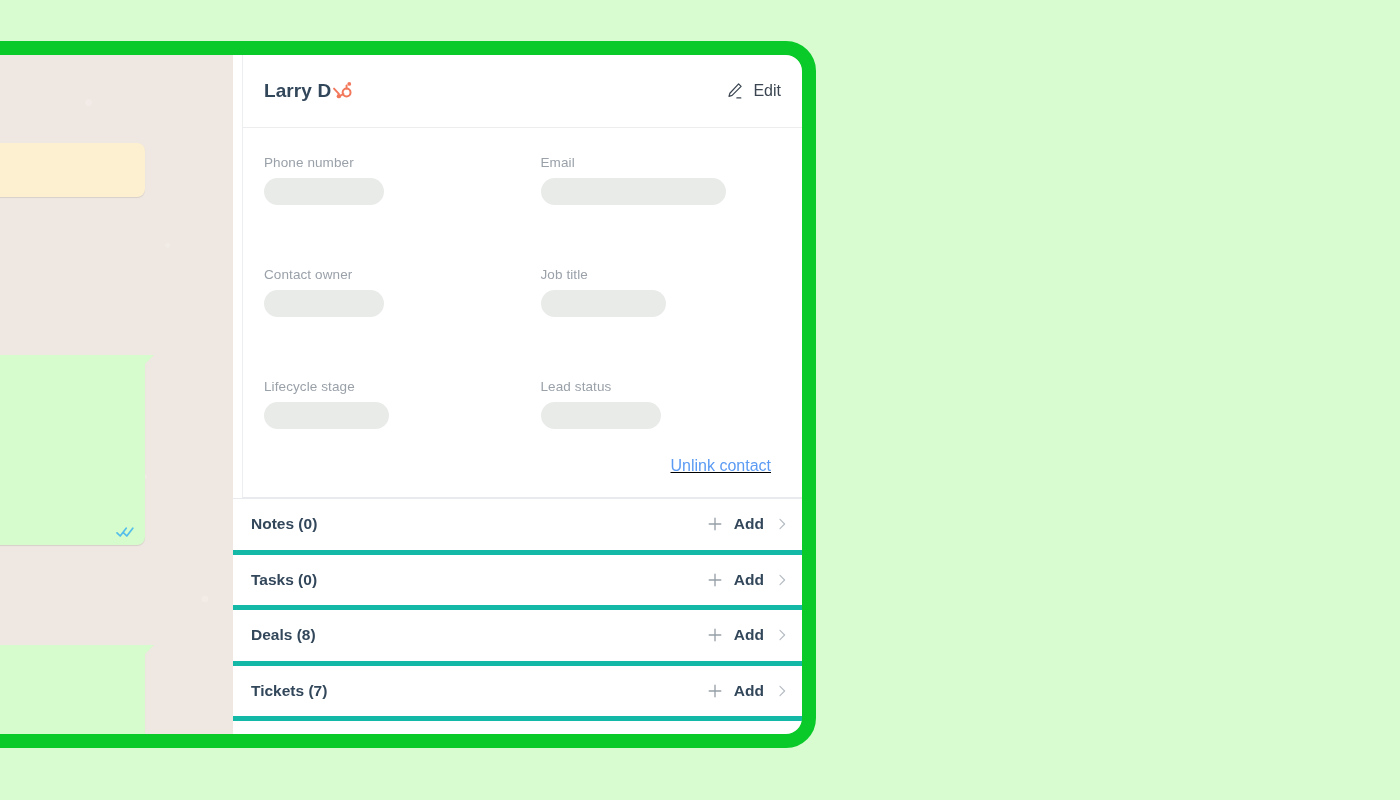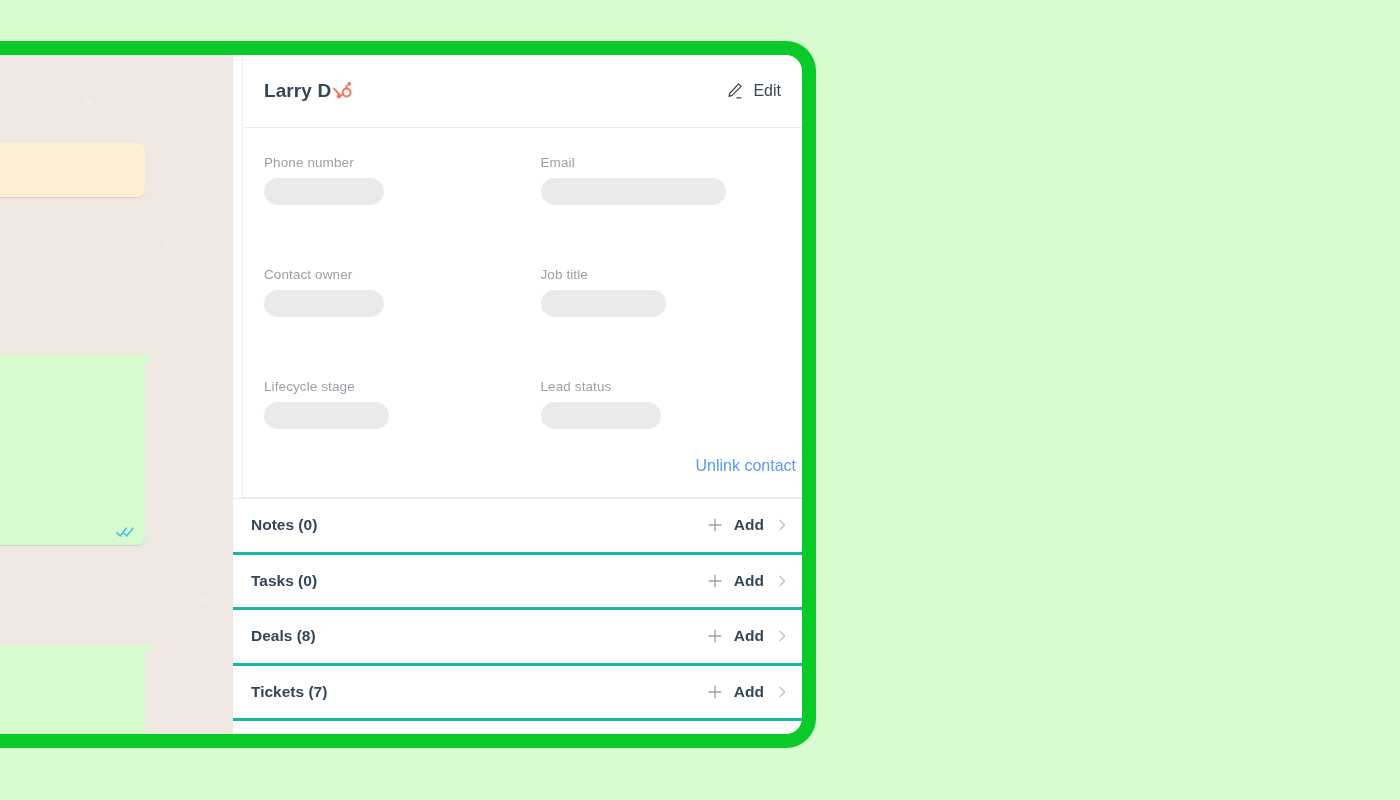--- a/index.html
+++ b/index.html
@@ -204,42 +204,43 @@
   .prop-skeleton {
     height: 27px;
     background: #e9ebe9;
     border-radius: 14px;
   }
   .sk-w-120 { width: 120px; }
   .sk-w-185 { width: 185px; }
   .sk-w-125 { width: 125px; }
 
   .unlink-row {
-    padding: 2px 6px 22px 21px;
+    padding: 2px 31px 22px 21px;
     display: flex;
     justify-content: flex-end;
+    text-decoration: underline;
   }
   .unlink-link {
     font-size: 16px;
     color: #5b9bf3;
     cursor: pointer;
     text-decoration: none;
   }
 
   
   .assoc-list {
     border-top: 1px solid #e8eaed;
   }
   .assoc-row {
     height: 55.5px;
     display: flex;
     align-items: center;
     justify-content: space-between;
     padding: 0 13px 0 18px;
-    border-bottom: 3px solid #14b8a6;
+    border-bottom: 5px solid #14b8a6;
     background: #fff;
     cursor: pointer;
   }
   .assoc-title {
     font-size: 15.5px;
     font-weight: bold;
     color: #33475b;
   }
   .assoc-actions {
     display: flex;

